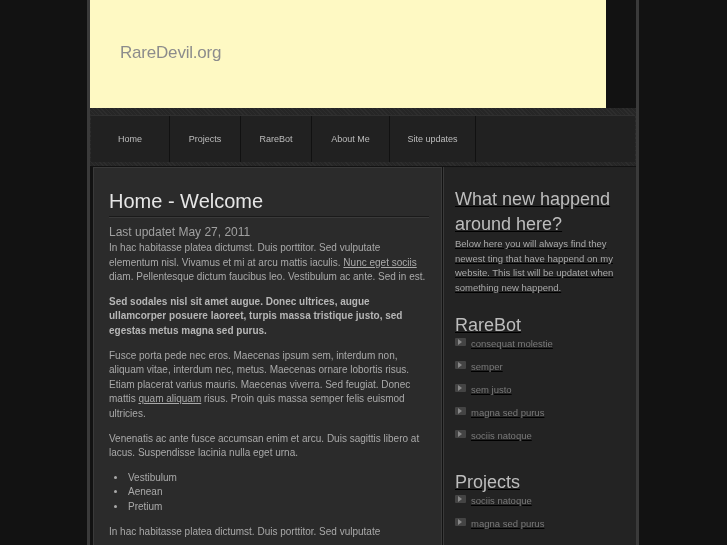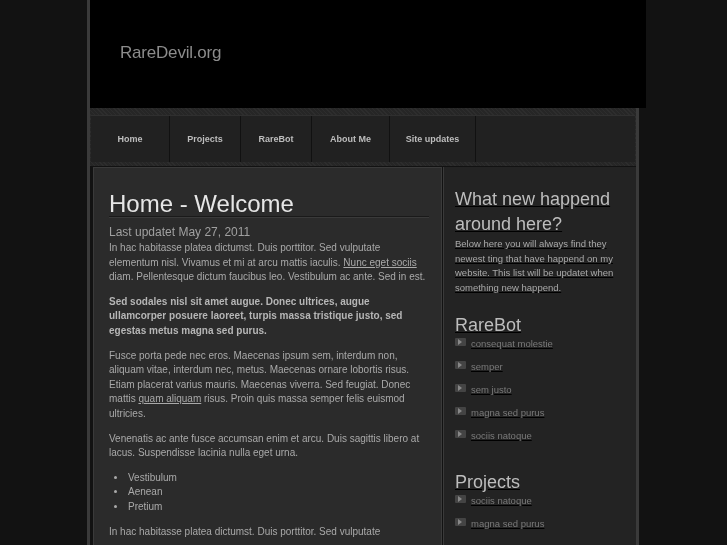--- a/index.html
+++ b/index.html
@@ -19,23 +19,23 @@
       height: 545px;
       background: #121212;
       border-left: 3px solid #3a3a3a;
       border-right: 3px solid #3a3a3a;
       box-sizing: border-box;
     }
     #header {
       position: absolute;
       left: 0;
       top: 0;
-      width: 556px;
+      width: 516px;
       height: 108px;
-      background: #000000;
+      background: #fef9c3;
     }
     #site-title {
       position: absolute;
       left: 30px;
       top: 43px;
       font-size: 17px;
       color: #8c8c8c;
       letter-spacing: -0.2px;
     }
     #nav-strip {
@@ -56,21 +56,21 @@
       border-top: 1px solid #2f2f2f;
       display: flex;
     }
     .nav-item {
       height: 46px;
       display: flex;
       align-items: center;
       justify-content: center;
       color: #bdbdbd;
       font-size: 9px;
-      font-weight: bold;
+      font-weight: normal;
       border-right: 1px solid #111;
       box-sizing: border-box;
       cursor: pointer;
     }
     #content {
       position: absolute;
       left: 3px;
       top: 167px;
       width: 349px;
       height: 380px;
@@ -86,21 +86,21 @@
       height: 380px;
       background: #232323;
       border-left: 1px solid #3a3a3a;
       box-sizing: border-box;
     }
     h1.page-title {
       position: absolute;
       left: 15px;
       top: 22px;
       margin: 0;
-      font-size: 24px;
+      font-size: 20px;
       font-weight: normal;
       color: #e6e6e6;
     }
     .title-rule {
       position: absolute;
       left: 15px;
       top: 48px;
       width: 320px;
       height: 1px;
       background: #1a1a1a;

